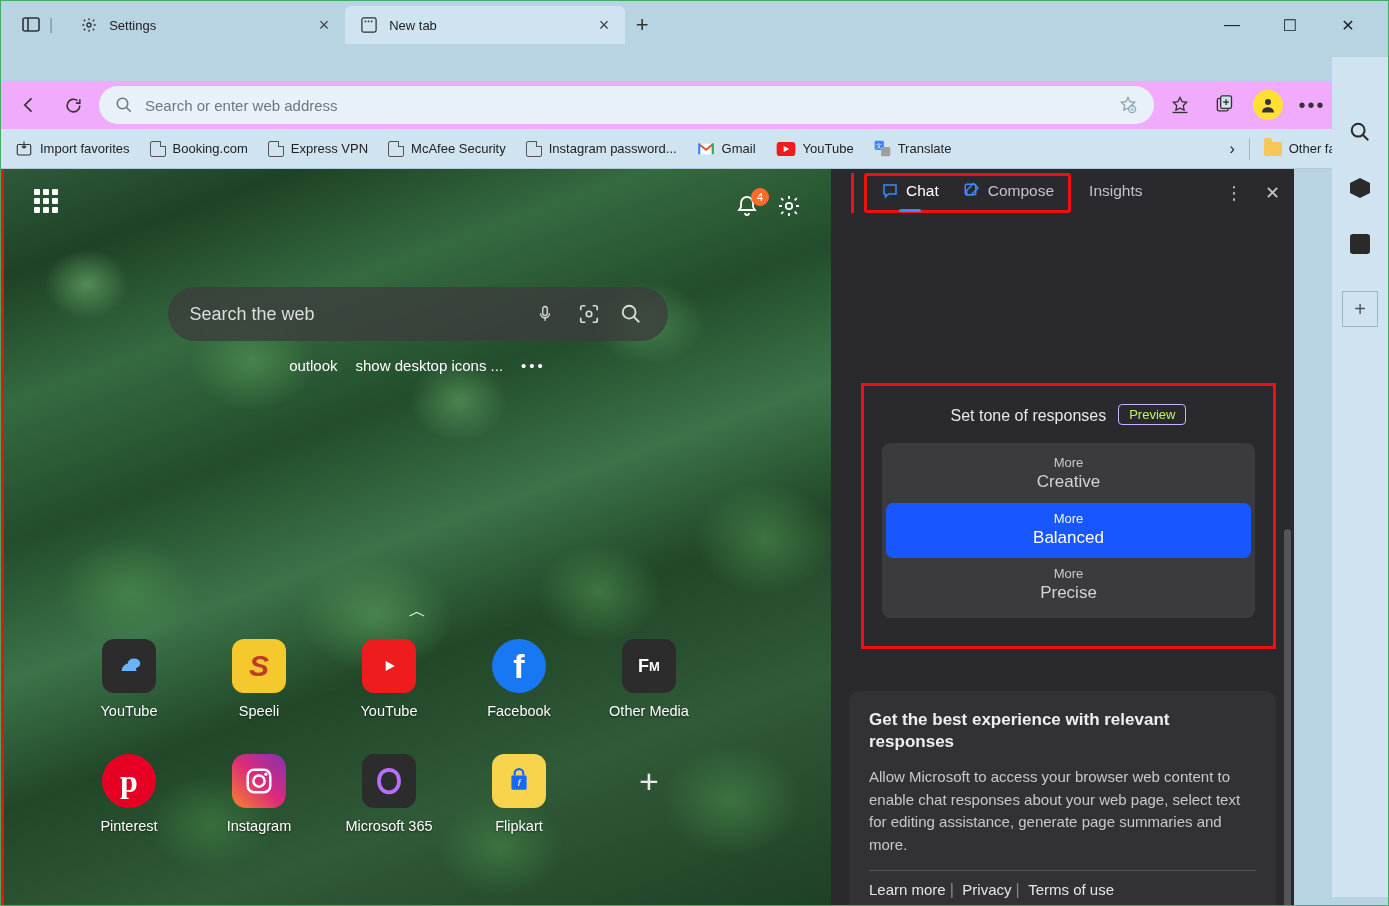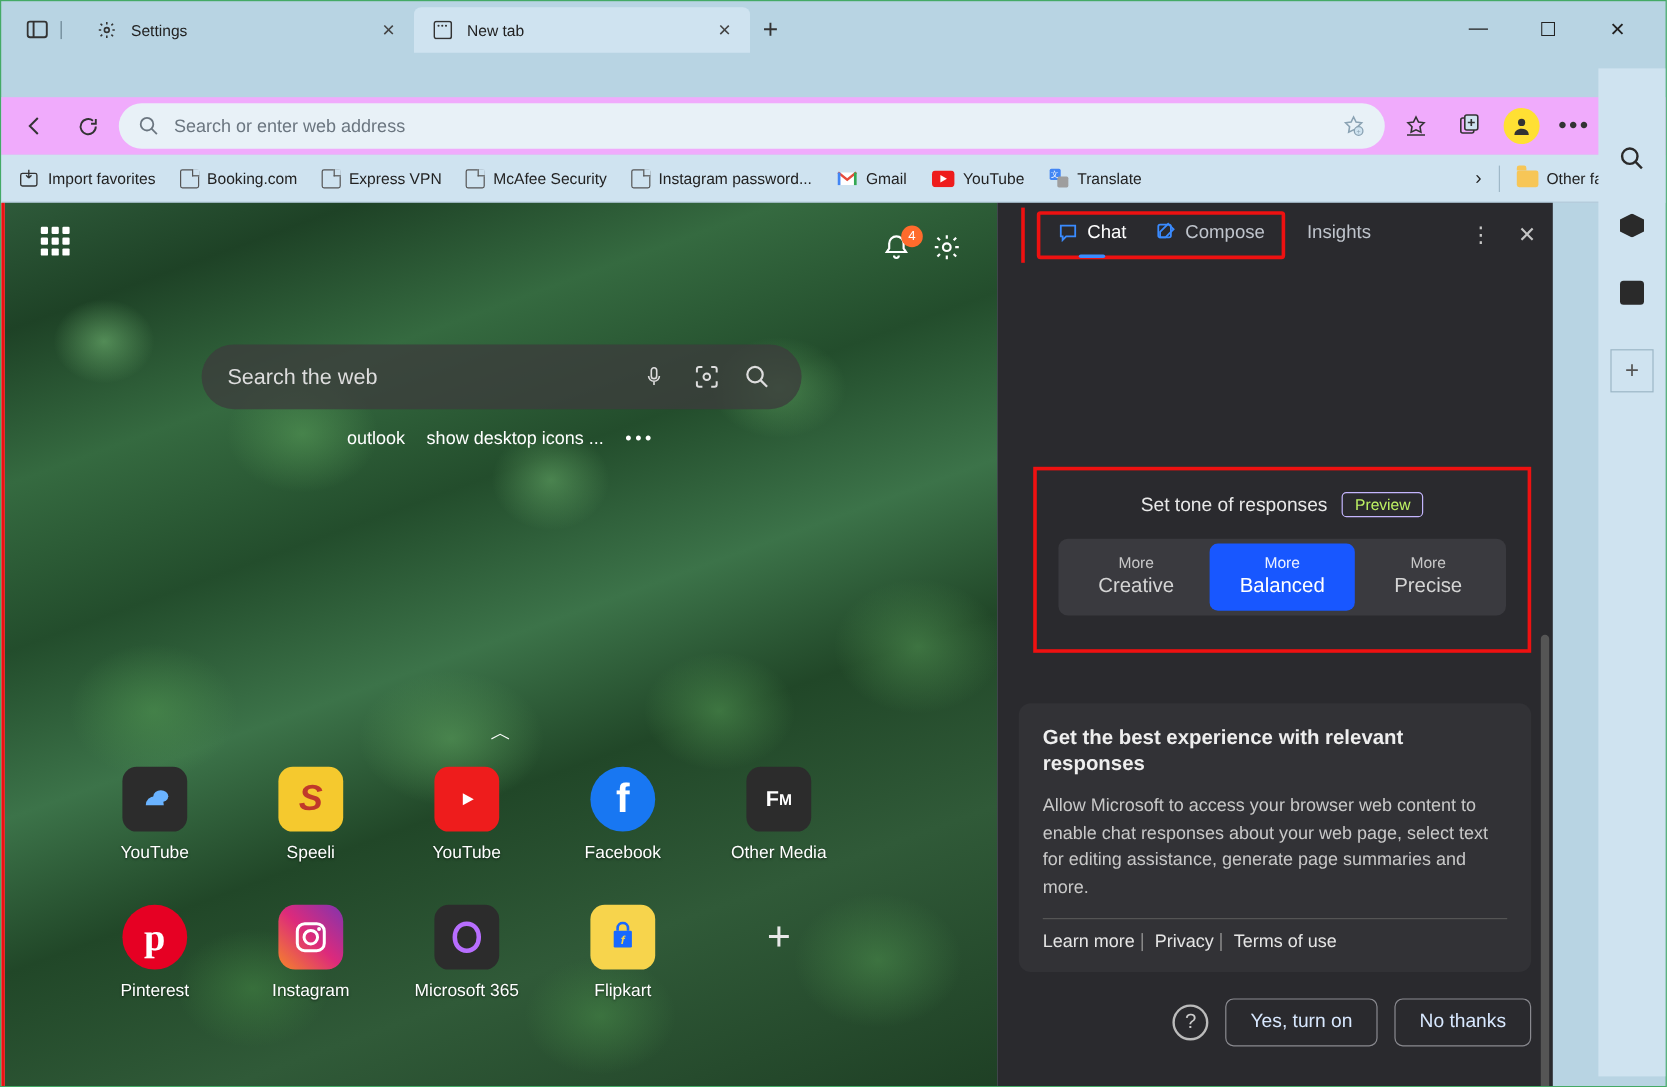--- a/index.html
+++ b/index.html
@@ -82,21 +82,21 @@
   .panel-tabs .seg { display:flex; align-items:center; gap:24px; padding:6px 14px; border:3px solid #e11; border-radius:3px; }
   .ptab { display:flex; align-items:center; gap:7px; font-size:15.5px; color:#bfc4cc; position:relative; padding-bottom:4px; }
   .ptab.active { color:#fff; }
   .ptab.active::after { content:""; position:absolute; left:18px; right:18px; bottom:-8px; height:3px; background:#3a8bff; border-radius:2px; }
   .ptab .pico { width:18px; height:18px; color:#3a8bff; }
   .ptabs-right { margin-left:auto; display:flex; align-items:center; gap:22px; font-size:18px; color:#c6c6c6; }
 
   .tone-box { margin:170px 18px 0 30px; border:3px solid #e11; padding:18px 18px 28px; }
   .tone-head { display:flex; justify-content:center; align-items:flex-end; gap:12px; font-size:16px; color:#e8e8e8; }
   .preview { border:1px solid #c4b5fd; border-radius:4px; padding:2px 10px; font-size:13px; color:#bef264; }
-  .segbtns { margin-top:18px; display:flex; gap:0; background:#3a3a3f; border-radius:8px; padding:4px; }
+  .segbtns { margin-top:18px; display:flex; gap:0; background:#3a3a3f; border-radius:8px; padding:4px;flex-direction:column; }
   .segbtn { flex:1; text-align:center; padding:8px 4px 10px; border-radius:7px; font-size:14px; color:#d4d4d4; line-height:1.25; }
   .segbtn.sel { background:#1857ff; color:#fff; }
   .segbtn .l1 { font-size:13px; opacity:.92; }
   .segbtn .l2 { font-size:17px; }
 
   .card { margin:42px 18px 0 18px; background:#323236; border-radius:10px; padding:18px 20px 16px; }
   .card h3 { font-size:17px; font-weight:600; color:#eee; margin-bottom:12px; line-height:1.35; }
   .card p { font-size:15px; color:#c8c8c8; line-height:1.5; }
   .card hr { border:none; border-top:1px solid #555; margin:14px 0 10px; }
   .card a { color:#e5e5e5; text-decoration:none; font-size:15px; }

